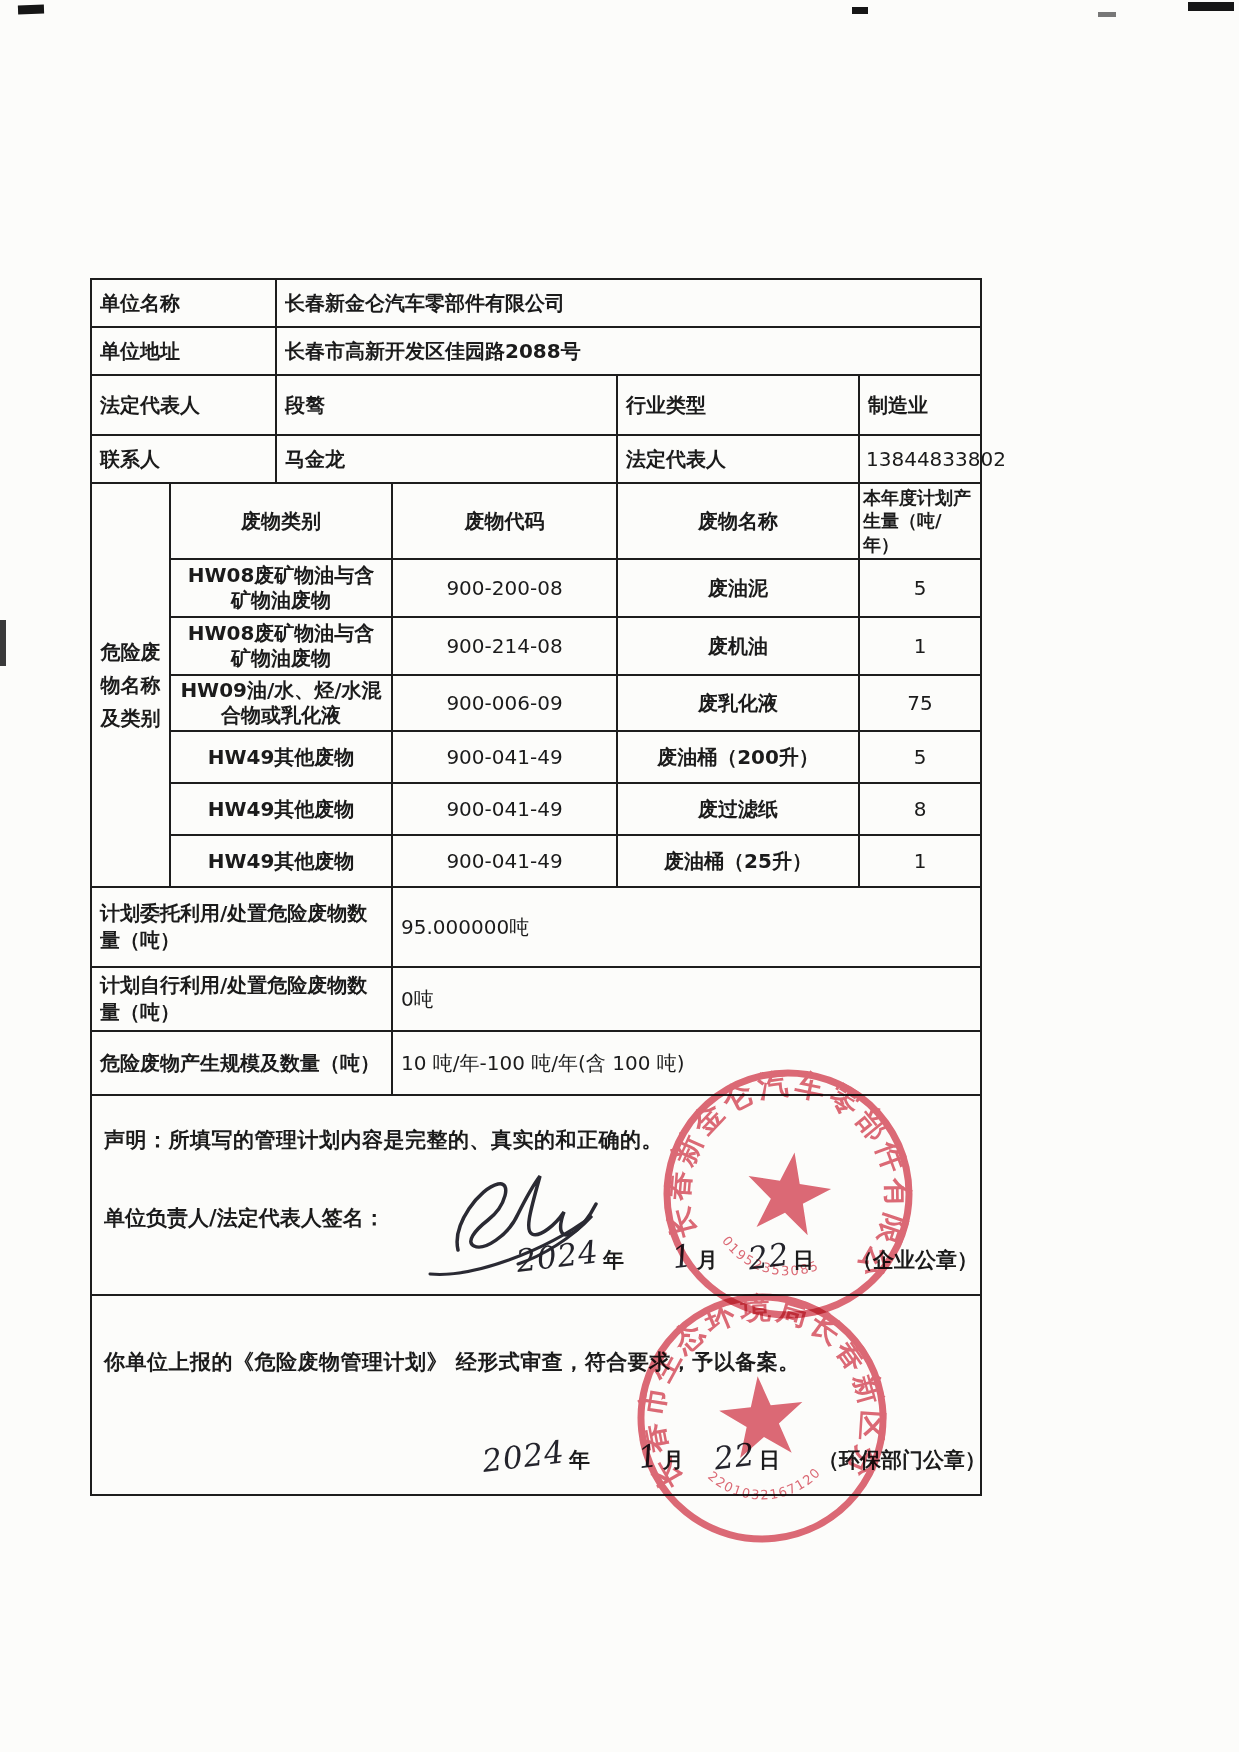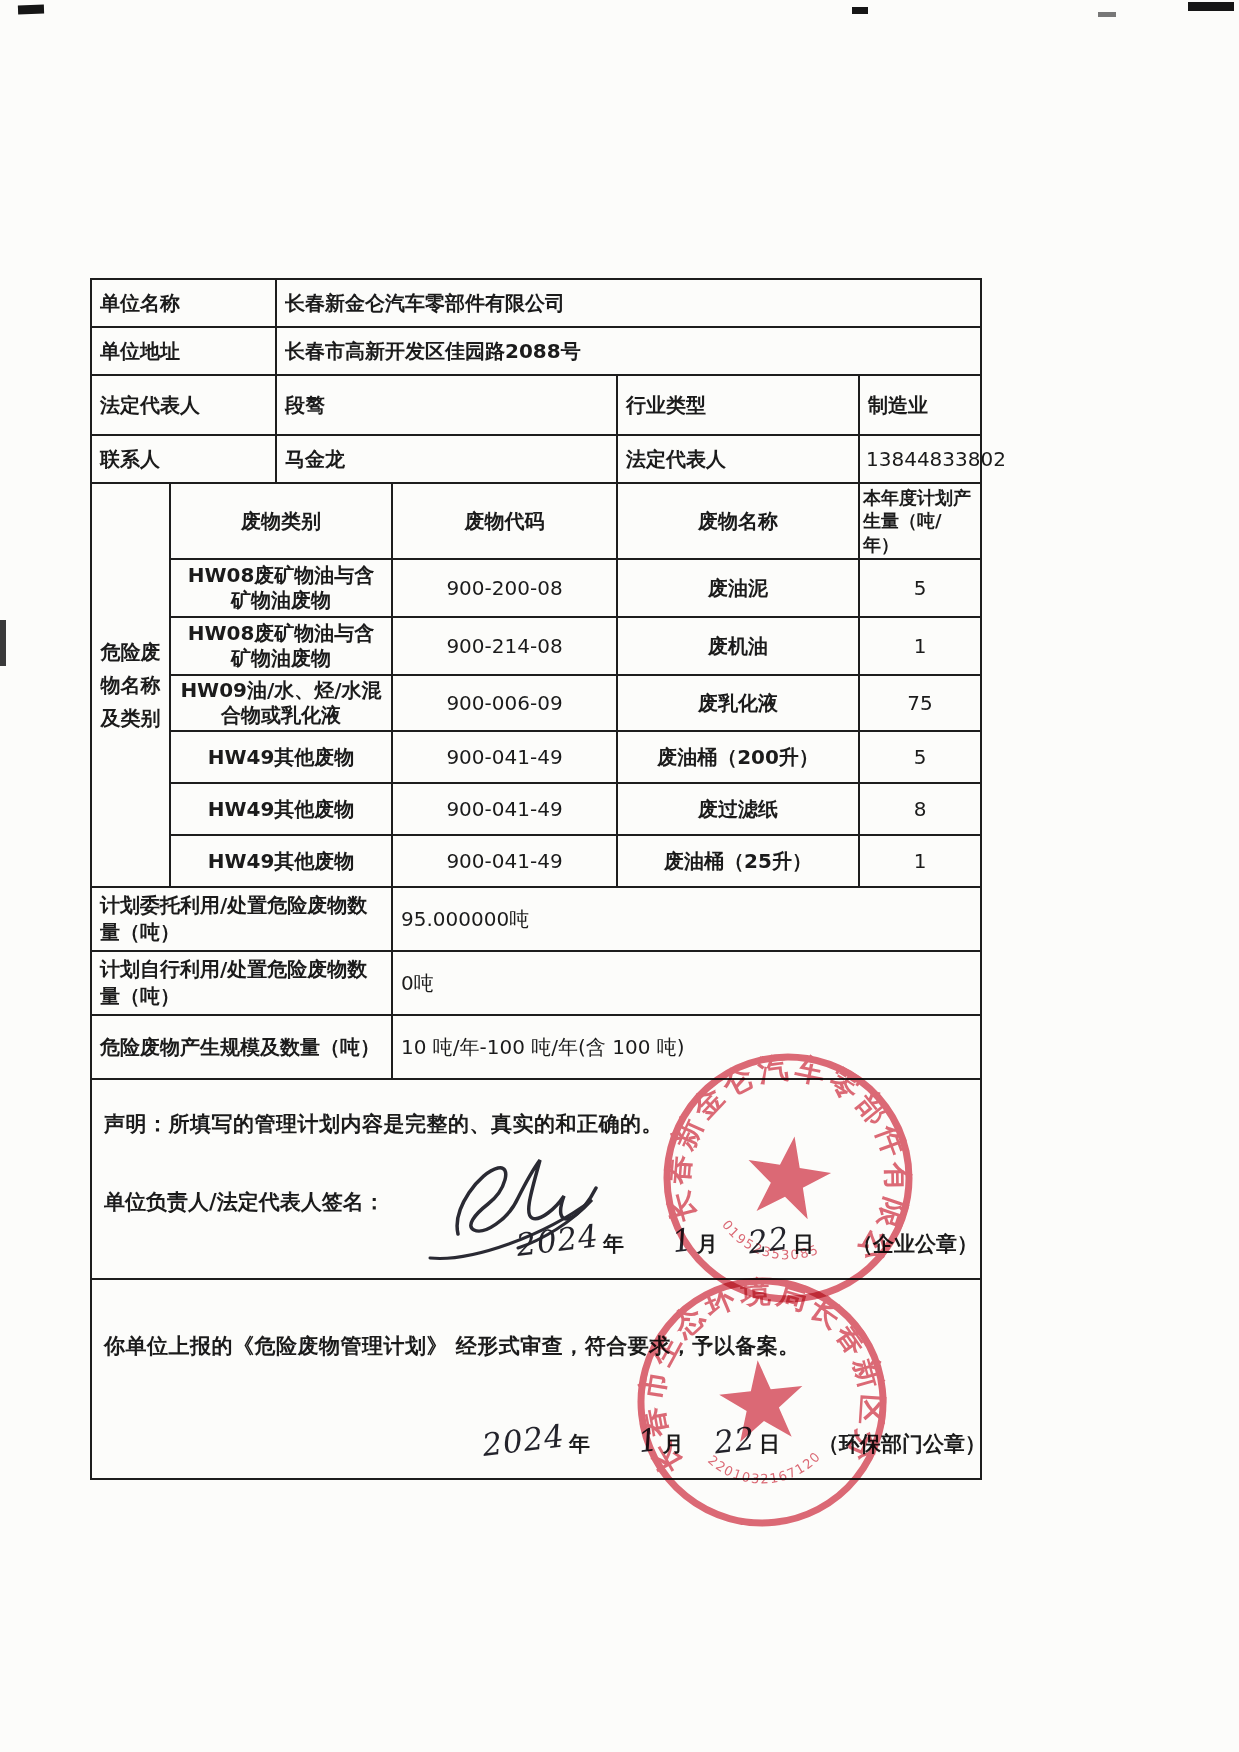--- a/index.html
+++ b/index.html
@@ -150,21 +150,21 @@
         <td class="wname">废过滤纸</td>
         <td class="wamt">8</td>
       </tr>
       <tr style="height:52px">
         <td class="wcat" colspan="2">HW49其他废物</td>
         <td class="wcode">900-041-49</td>
         <td class="wname">废油桶（25升）</td>
         <td class="wamt">1</td>
       </tr>
 
-      <tr style="height:64px">
+      <tr style="height:80px">
         <td class="sum-lbl" colspan="3">计划委托利用/处置危险废物数量（吨）</td>
         <td class="sum-val" colspan="3">95.000000吨</td>
       </tr>
       <tr style="height:64px">
         <td class="sum-lbl" colspan="3">计划自行利用/处置危险废物数量（吨）</td>
         <td class="sum-val" colspan="3">0吨</td>
       </tr>
       <tr style="height:64px">
         <td class="sum-lbl" colspan="3">危险废物产生规模及数量（吨）</td>
         <td class="sum-val" colspan="3">10 吨/年-100 吨/年(含 100 吨)</td>

